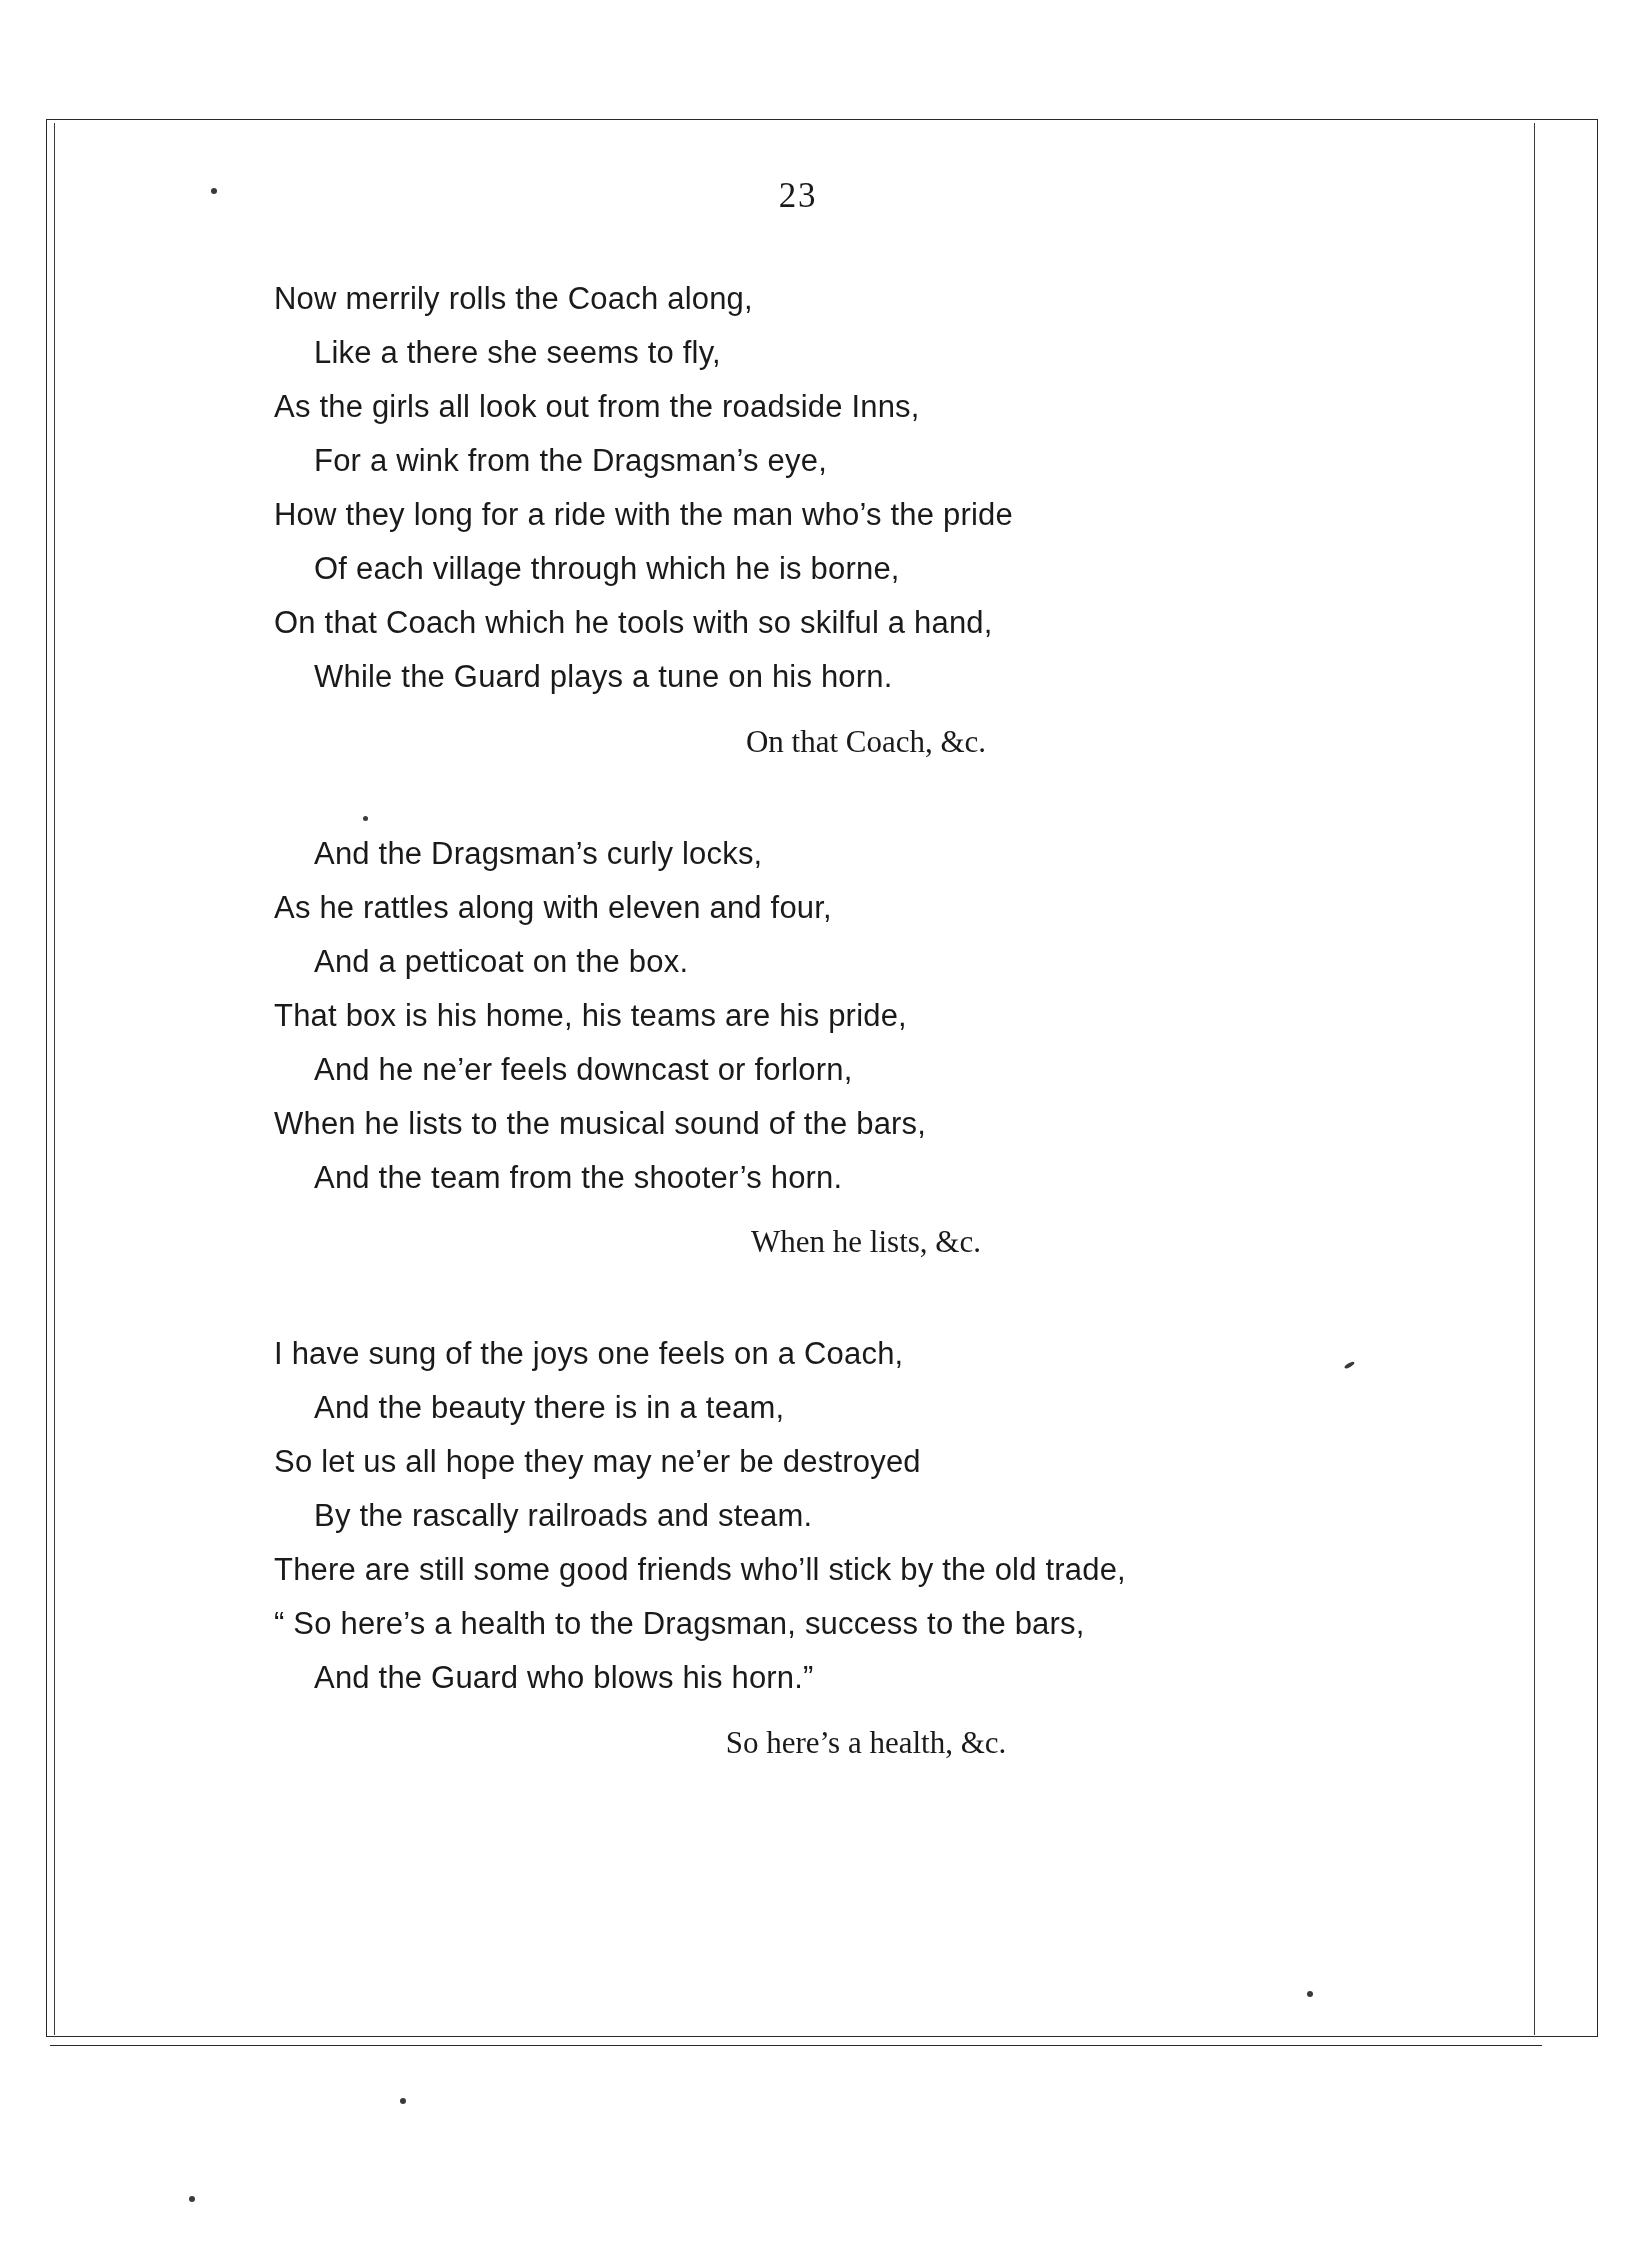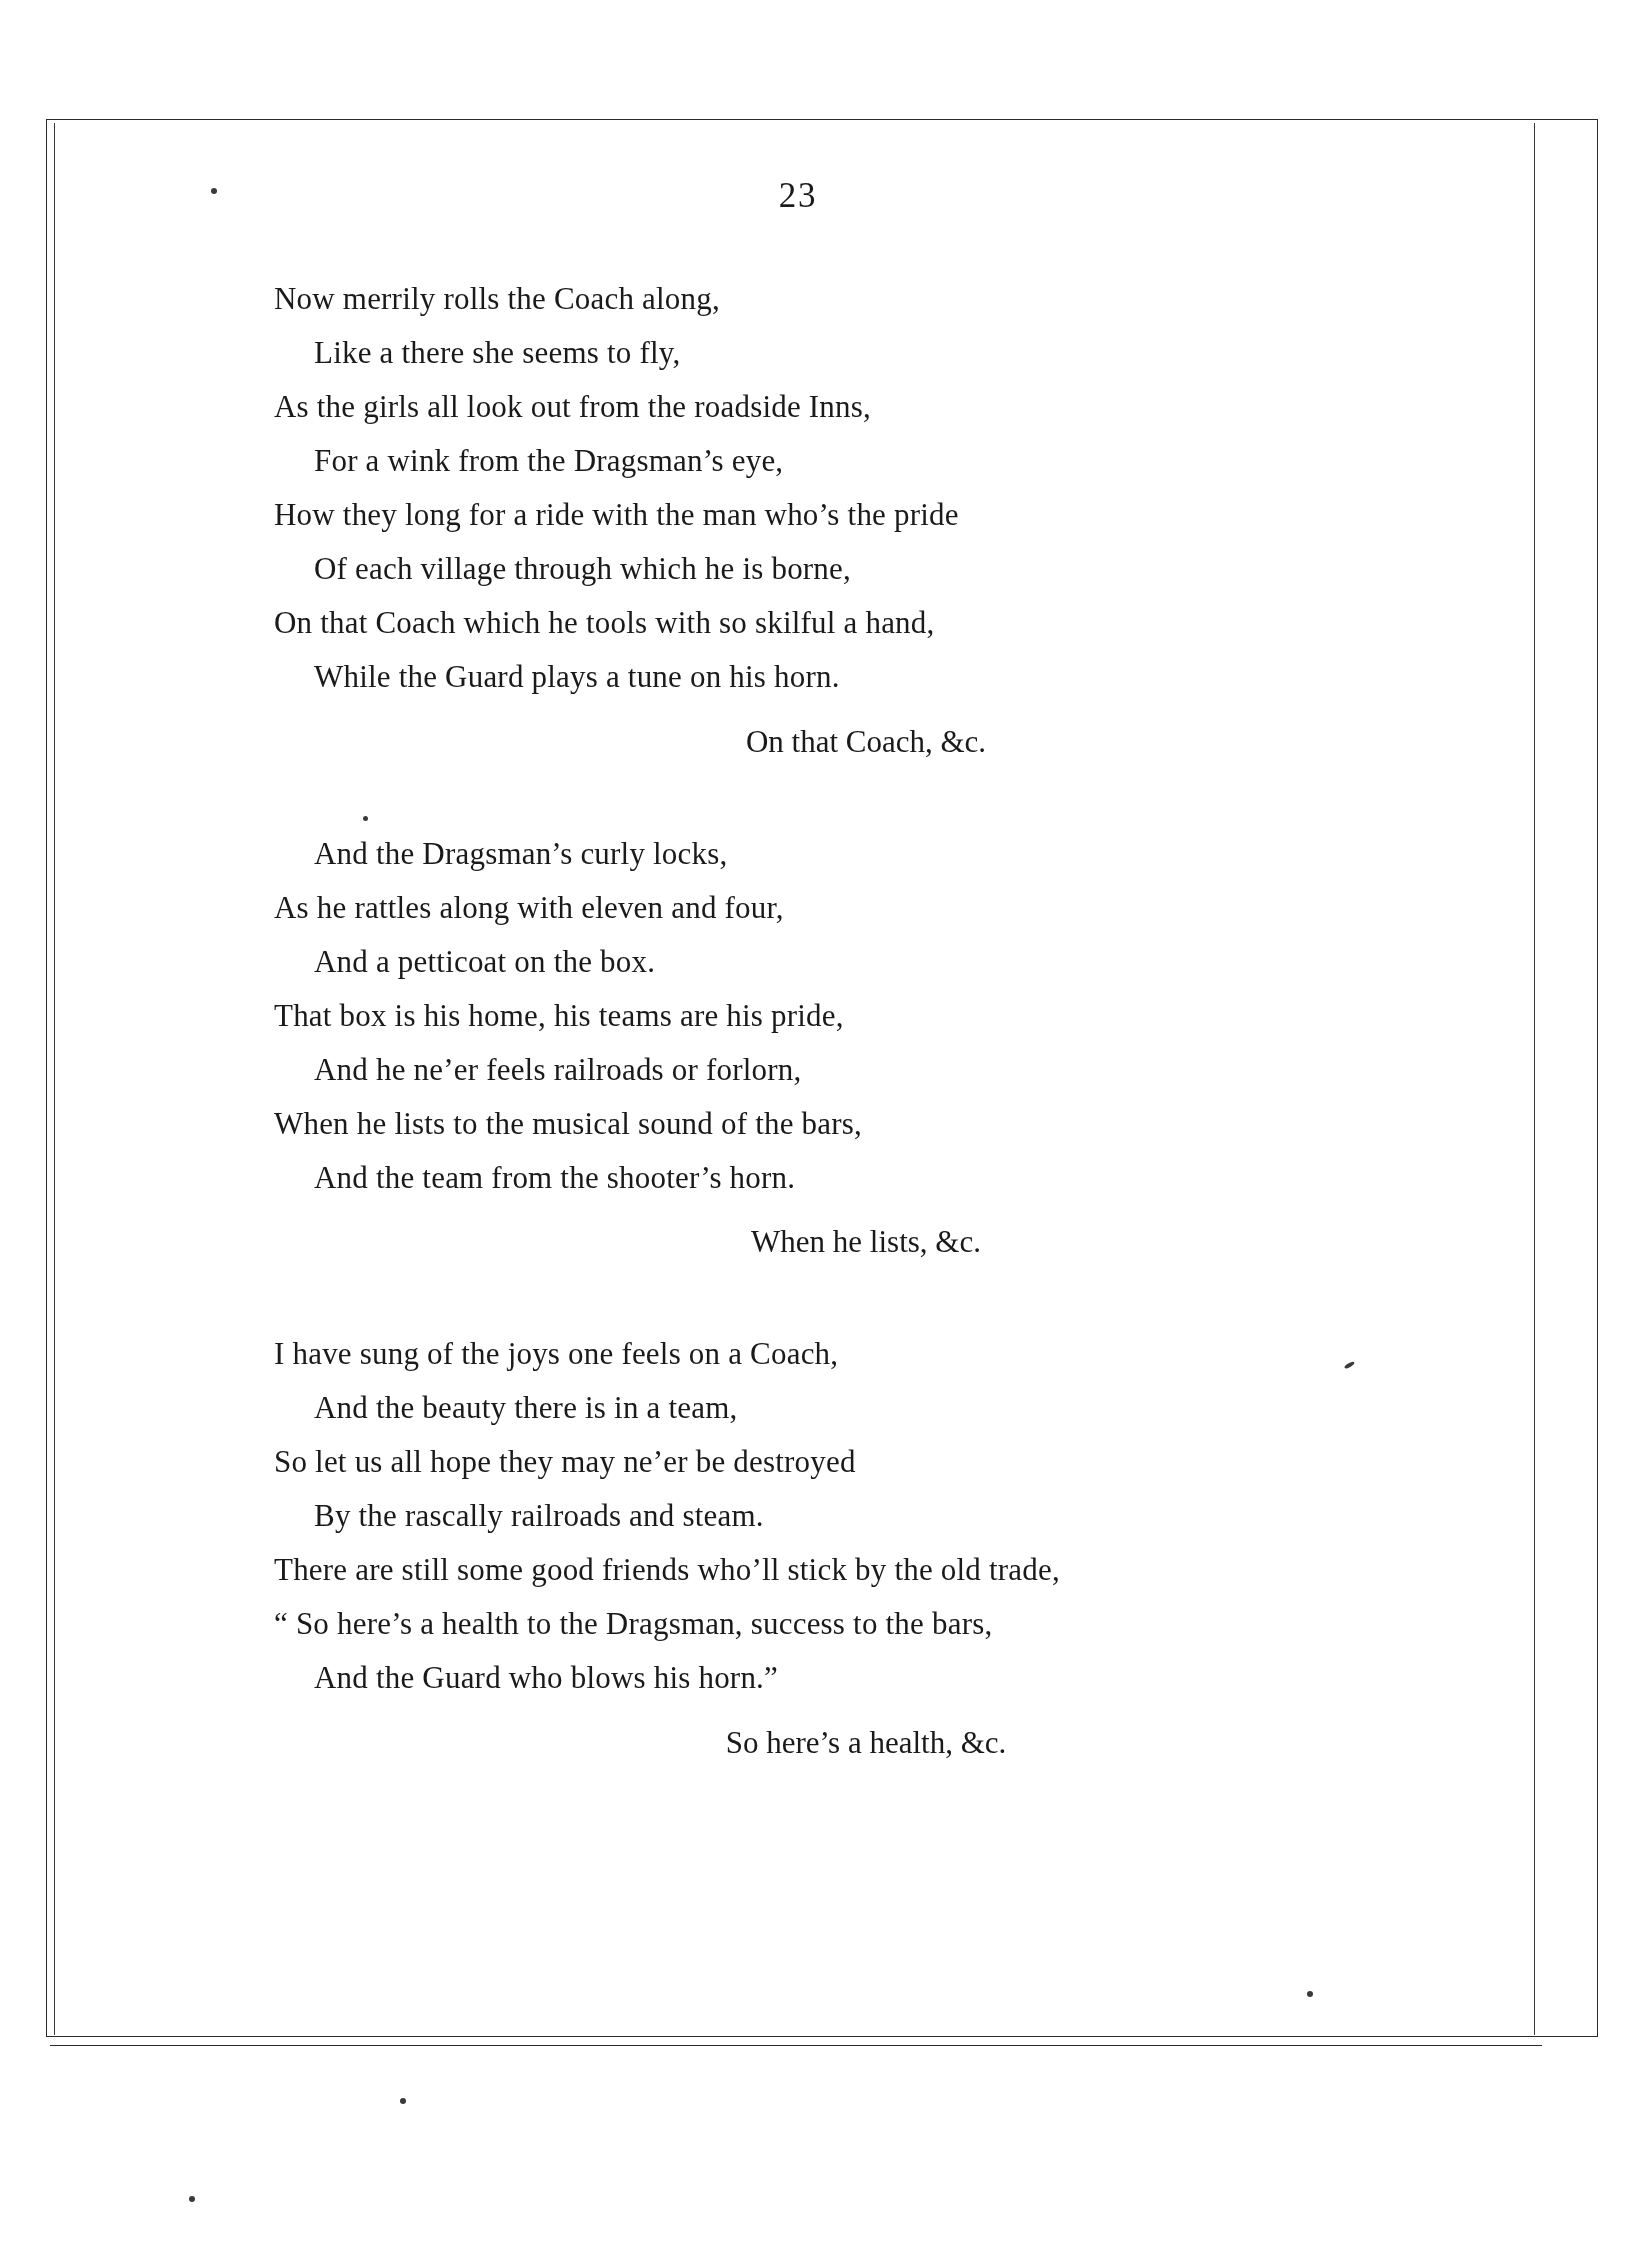--- a/index.html
+++ b/index.html
@@ -82,21 +82,21 @@
   }
   .stanza {
     margin: 0 0 58px 0;
     padding: 0;
   }
   .line {
     font-size: 31px;
     line-height: 54px;
     white-space: pre;
     margin-left: 274px;
-    font-family: Liberation Serif, serif;
+    font-family: Liberation Sans, sans-serif;
     letter-spacing: 0.2px;
   }
   .line.indent {
     margin-left: 314px;
   }
   .refrain {
     font-size: 31px;
     line-height: 54px;
     margin-left: 0;
     text-align: center;
@@ -137,21 +137,21 @@
       <div class="line">On that Coach which he tools with so skilful a hand,</div>
       <div class="line indent">While the Guard plays a tune on his horn.</div>
       <div class="refrain">On that Coach, &amp;c.</div>
     </div>
 
     <div class="stanza">
       <div class="line indent">And the Dragsman’s curly locks,</div>
       <div class="line">As he rattles along with eleven and four,</div>
       <div class="line indent">And a petticoat on the box.</div>
       <div class="line">That box is his home, his teams are his pride,</div>
-      <div class="line indent">And he ne’er feels railroads or forlorn,</div>
+      <div class="line indent">And he ne’er feels downcast or forlorn,</div>
       <div class="line">When he lists to the musical sound of the bars,</div>
       <div class="line indent">And the team from the shooter’s horn.</div>
       <div class="refrain">When he lists, &amp;c.</div>
     </div>
 
     <div class="stanza">
       <div class="line">I have sung of the joys one feels on a Coach,</div>
       <div class="line indent">And the beauty there is in a team,</div>
       <div class="line">So let us all hope they may ne’er be destroyed</div>
       <div class="line indent">By the rascally railroads and steam.</div>

